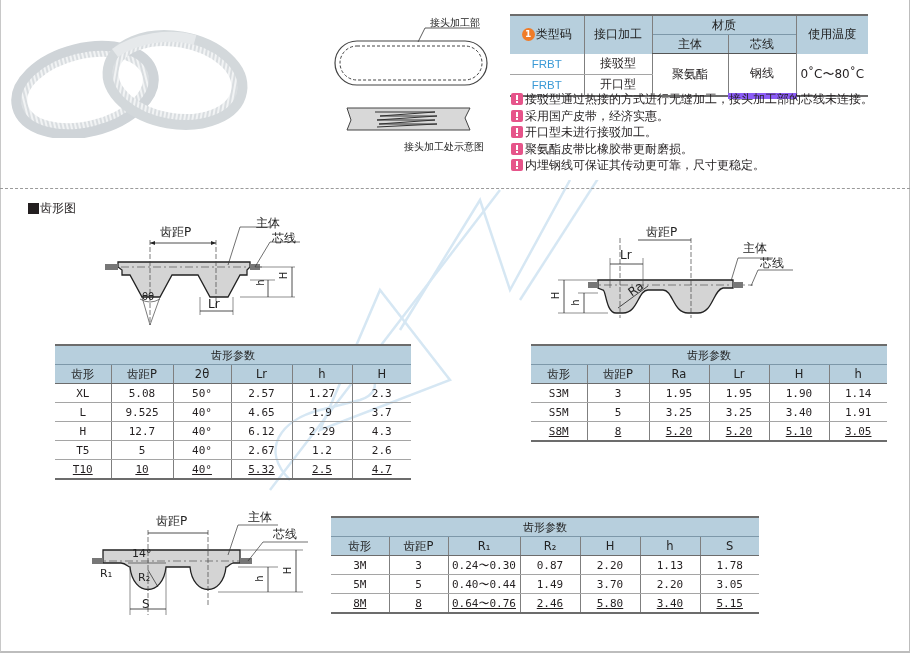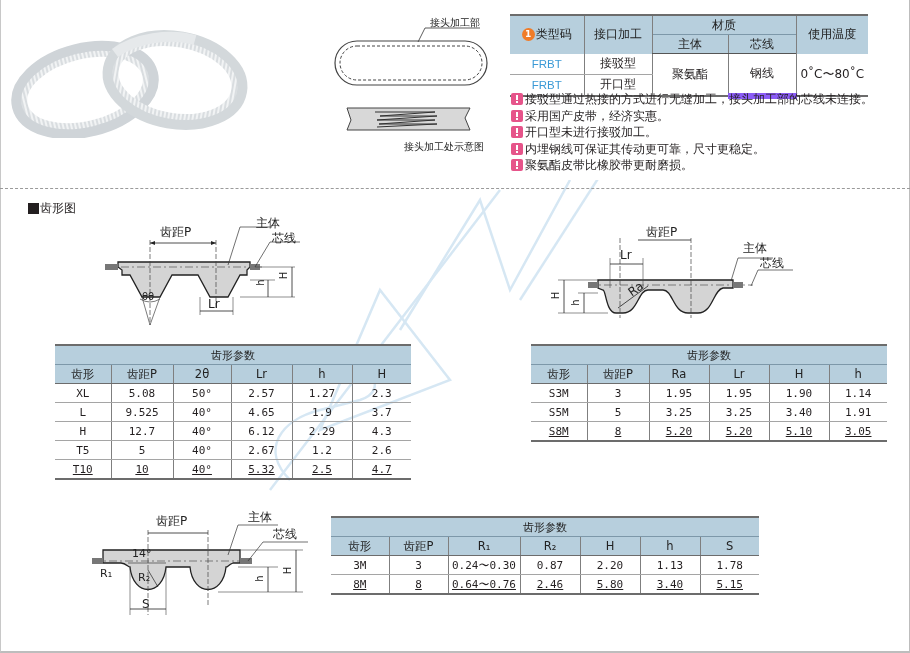--- a/index.html
+++ b/index.html
@@ -164,25 +164,25 @@
   <div class="feature">
       <span class="feat-icon"></span>
       <span>采用国产皮带，经济实惠。</span>
     </div>
   <div class="feature">
       <span class="feat-icon"></span>
       <span>开口型未进行接驳加工。</span>
     </div>
   <div class="feature">
       <span class="feat-icon"></span>
-      <span>内埋钢线可保证其传动更可靠，尺寸更稳定。</span>
+      <span>聚氨酯皮带比橡胶带更耐磨损。</span>
     </div>
   <div class="feature">
       <span class="feat-icon"></span>
-      <span>聚氨酯皮带比橡胶带更耐磨损。</span>
+      <span>内埋钢线可保证其传动更可靠，尺寸更稳定。</span>
     </div>
 </div>
 
 <div class="dash-divider"></div>
 
 <div class="section-title">
   <span class="sq"></span>
   <span>齿形图</span>
 </div>
 
@@ -433,20 +433,29 @@
     <tr>
         <td>3M</td>
         <td>3</td>
         <td>0.24〜0.30</td>
         <td>0.87</td>
         <td>2.20</td>
         <td>1.13</td>
         <td>1.78</td>
       </tr>
     <tr>
+        <td>5M</td>
+        <td>5</td>
+        <td>0.40〜0.44</td>
+        <td>1.49</td>
+        <td>3.70</td>
+        <td>2.20</td>
+        <td>3.05</td>
+      </tr>
+    <tr>
         <td>8M</td>
         <td>8</td>
         <td>0.64〜0.76</td>
         <td>2.46</td>
         <td>5.80</td>
         <td>3.40</td>
         <td>5.15</td>
       </tr>
   </tbody>
 </table>

